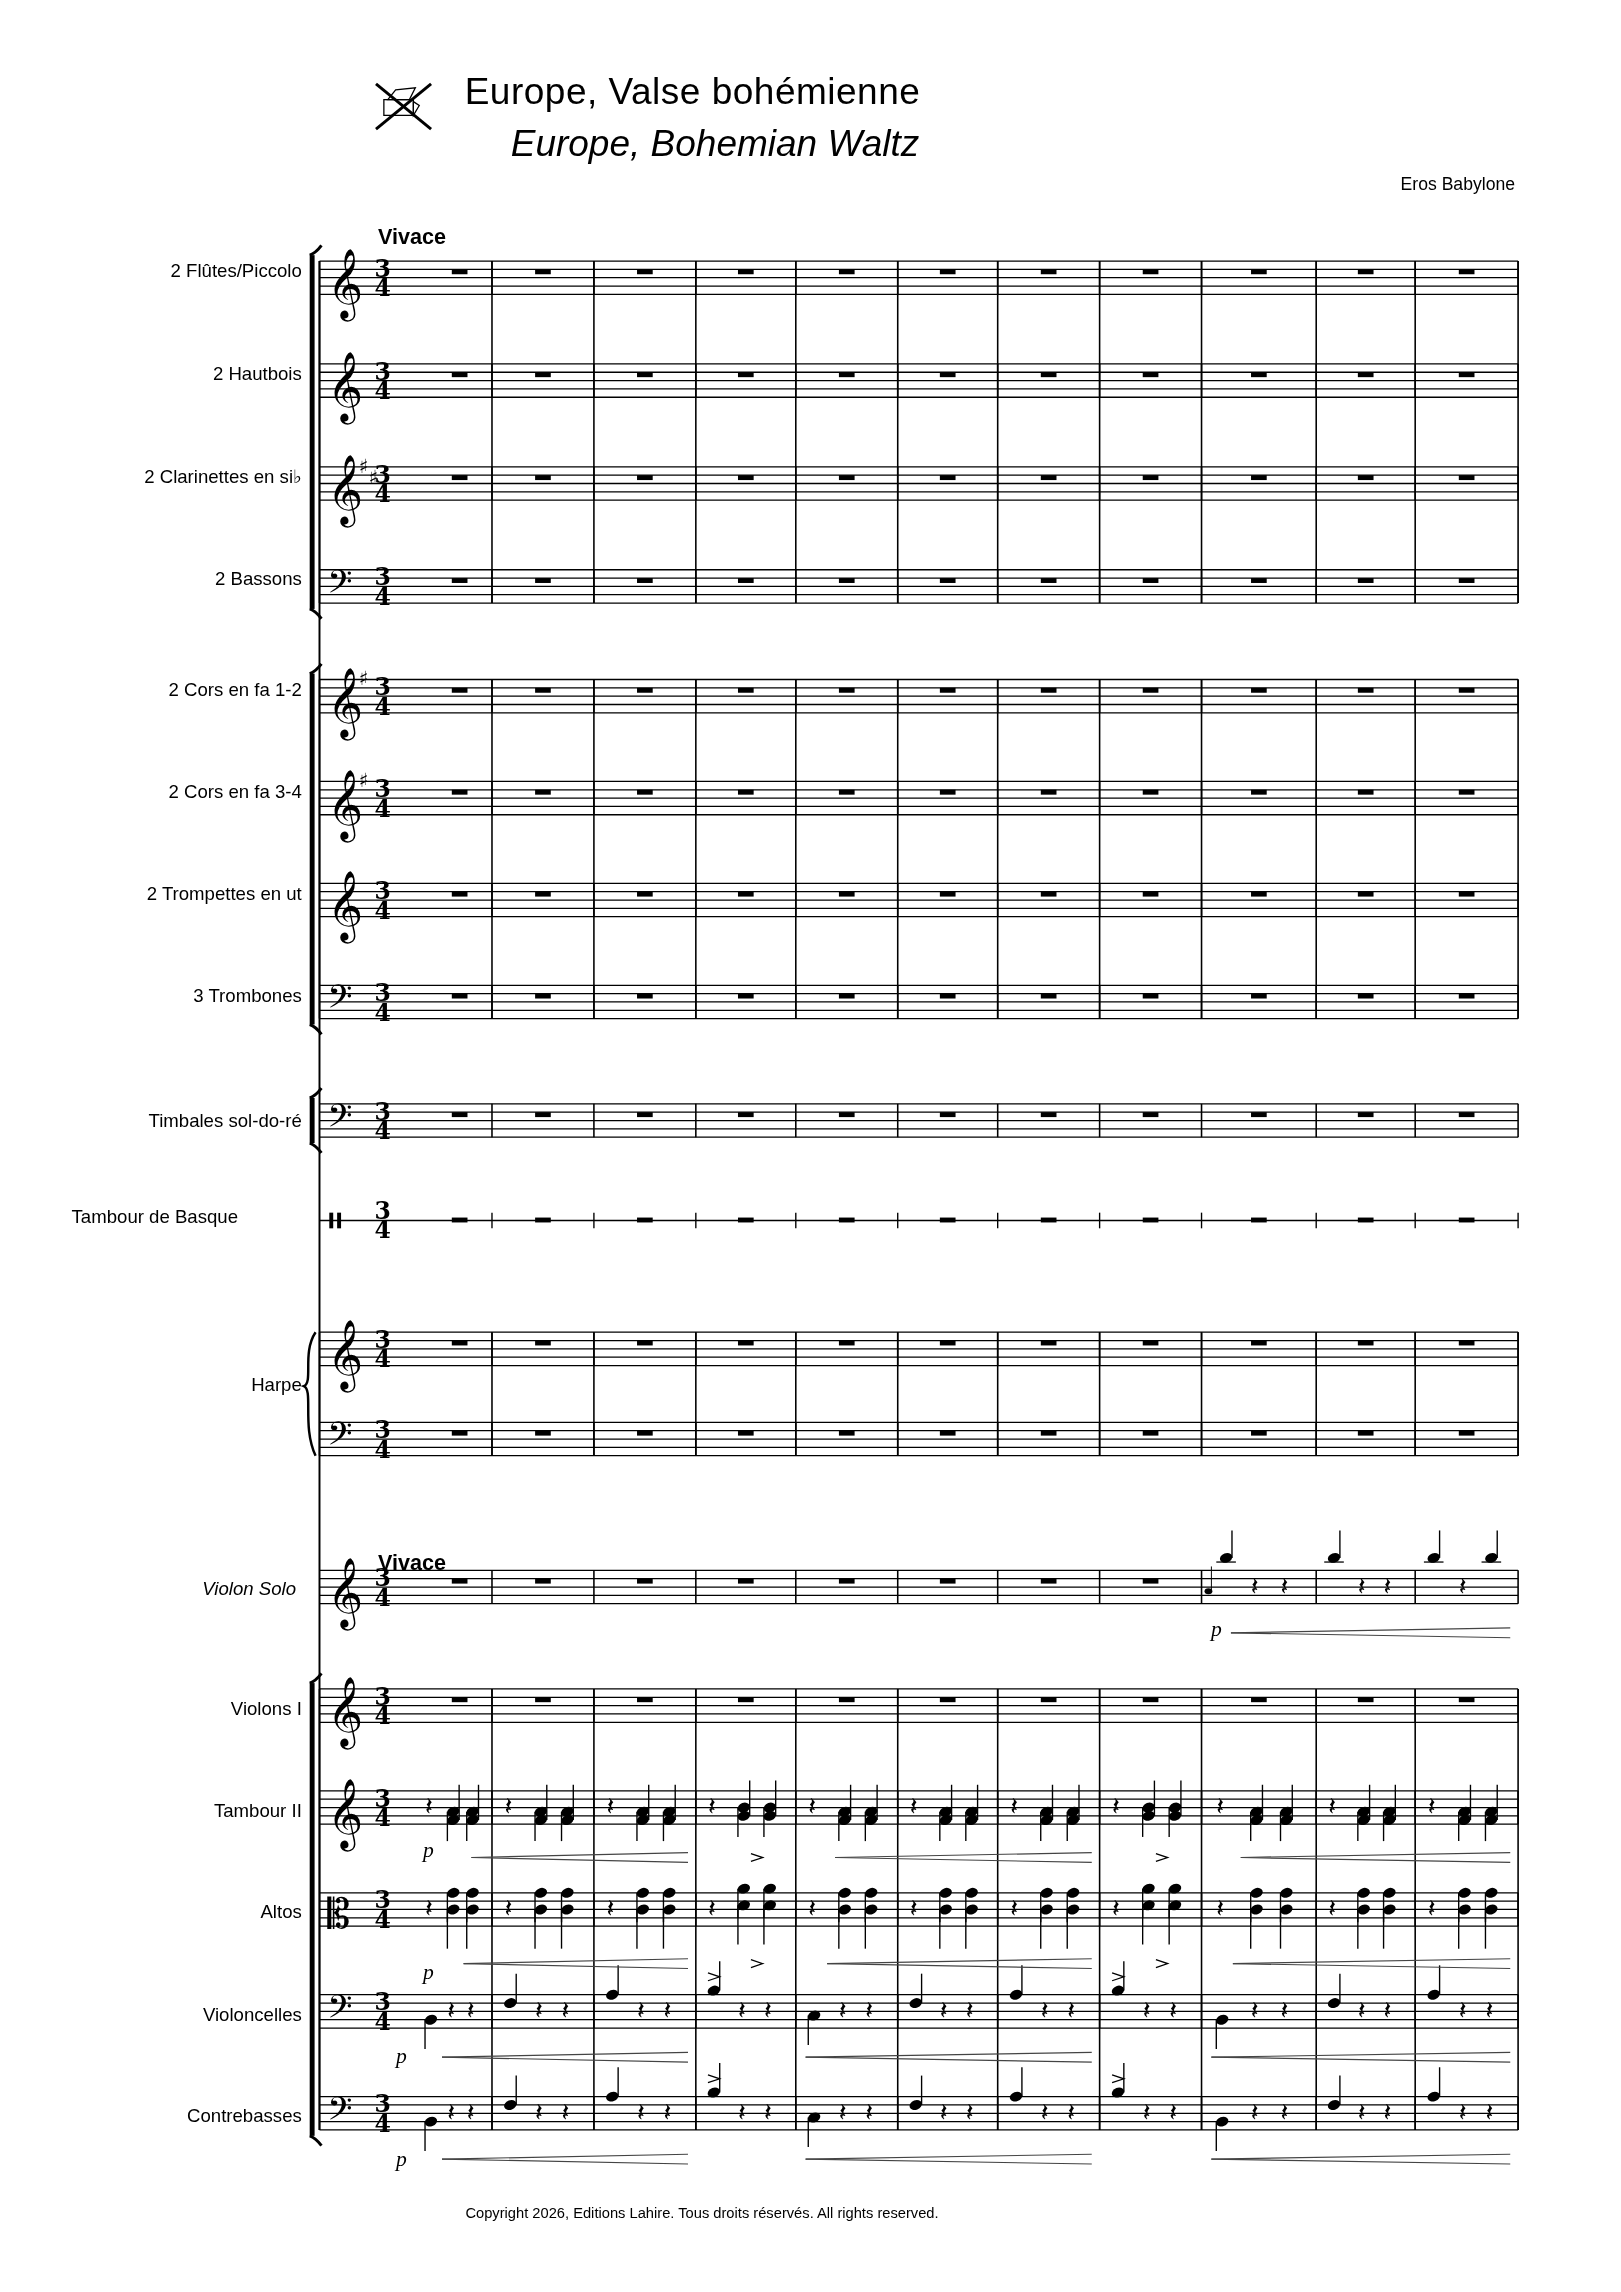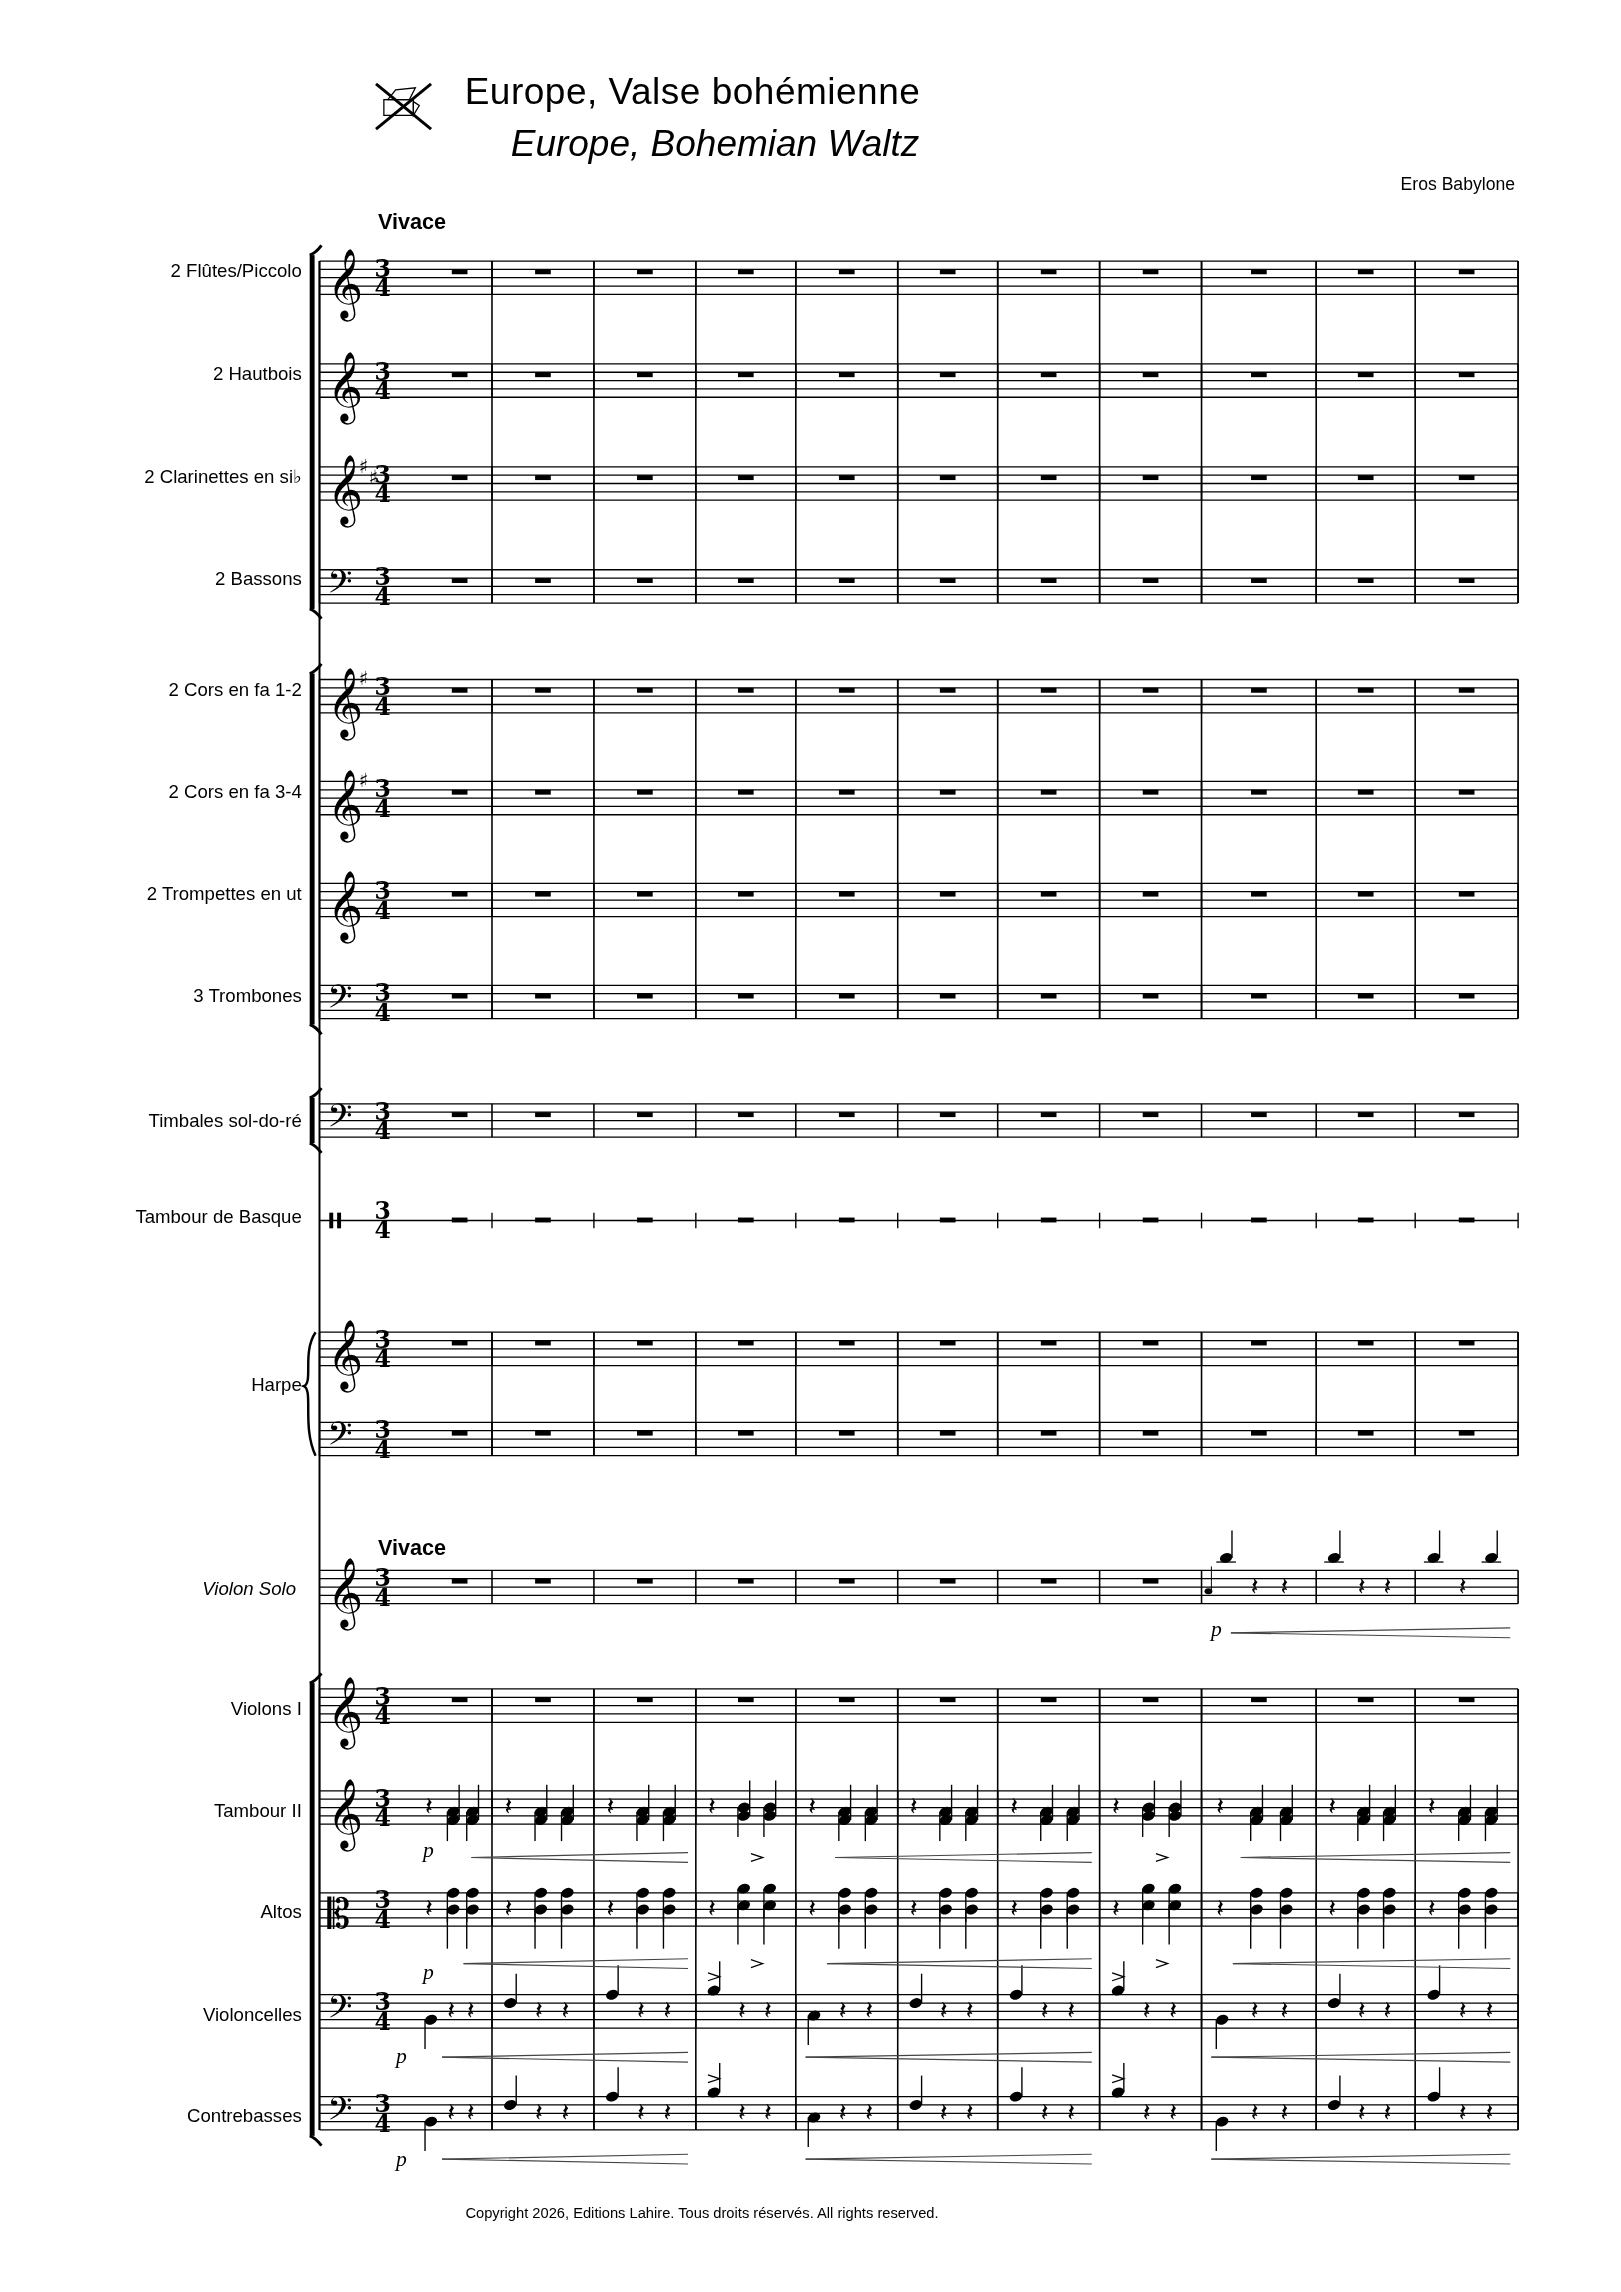--- a/index.html
+++ b/index.html
@@ -1,21 +1,21 @@
 <!DOCTYPE html>
 <html><head>
 <meta charset="utf-8">
 <style>
   html,body{margin:0;padding:0;background:#fff;}
   body{width:1621px;height:2293px;position:relative;overflow:hidden;font-family:"Liberation Sans",sans-serif;color:#000;}
   .abs{position:absolute;}
   .title{left:0;width:1385px;text-align:center;top:71px;font-size:37px;font-weight:normal;letter-spacing:0.5px;}
   .subtitle{left:0;width:1430px;text-align:center;top:123px;font-size:37px;font-style:italic;}
   .composer{right:106px;top:174px;font-size:17.6px;}
-  .tempo{font-weight:bold;font-size:21.6px;}
+  .tempo{font-weight:bold;font-size:21.6px;margin-top:15px;}
   .footer{left:0;width:1404px;text-align:center;top:2205px;font-size:14.7px;}
   .inst{font-size:18.6px;text-align:right;width:294px;}
   svg{position:absolute;left:0;top:0;}
 </style>
 </head>
 <body>
 
 <div class="abs" style="left:370px;top:78px;width:71px;height:59px;">
   <svg width="71" height="59" viewBox="0 0 72 60">
     <rect x="14" y="22" width="30" height="16" fill="none" stroke="#000" stroke-width="1.3"></rect>
@@ -34,21 +34,21 @@
 
 <div class="abs inst" style="left:7.8px;top:260px;">2 Flûtes/Piccolo</div>
 <div class="abs inst" style="left:7.8px;top:363px;">2 Hautbois</div>
 <div class="abs inst" style="left:7.8px;top:466px;">2 Clarinettes en si♭</div>
 <div class="abs inst" style="left:7.8px;top:568px;">2 Bassons</div>
 <div class="abs inst" style="left:7.8px;top:679px;">2 Cors en fa 1-2</div>
 <div class="abs inst" style="left:7.8px;top:781px;">2 Cors en fa 3-4</div>
 <div class="abs inst" style="left:7.8px;top:883px;">2 Trompettes en ut</div>
 <div class="abs inst" style="left:7.8px;top:985px;">3 Trombones</div>
 <div class="abs inst" style="left:7.8px;top:1110px;">Timbales sol-do-ré</div>
-<div class="abs inst" style="left:7.8px;top:1206px;">Tambour de Basque</div>
+<div class="abs inst" style="left:7.8px;top:1206px;text-align:center;">Tambour de Basque</div>
 <div class="abs inst" style="left:7.8px;top:1374px;">Harpe</div>
 <div class="abs inst" style="left:2px;top:1578px;font-style:italic;">Violon Solo</div>
 <div class="abs inst" style="left:7.8px;top:1698px;">Violons I</div>
 <div class="abs inst" style="left:7.8px;top:1800px;">Tambour II</div>
 <div class="abs inst" style="left:7.8px;top:1901px;">Altos</div>
 <div class="abs inst" style="left:7.8px;top:2004px;">Violoncelles</div>
 <div class="abs inst" style="left:7.8px;top:2105px;">Contrebasses</div>
 
 <div class="abs" style="left:1211px;top:1617px;font-family:'Liberation Serif',serif;font-style:italic;font-size:21.6px;">p</div>
 <div class="abs" style="left:423px;top:1838px;font-family:'Liberation Serif',serif;font-style:italic;font-size:21.6px;">p</div>

